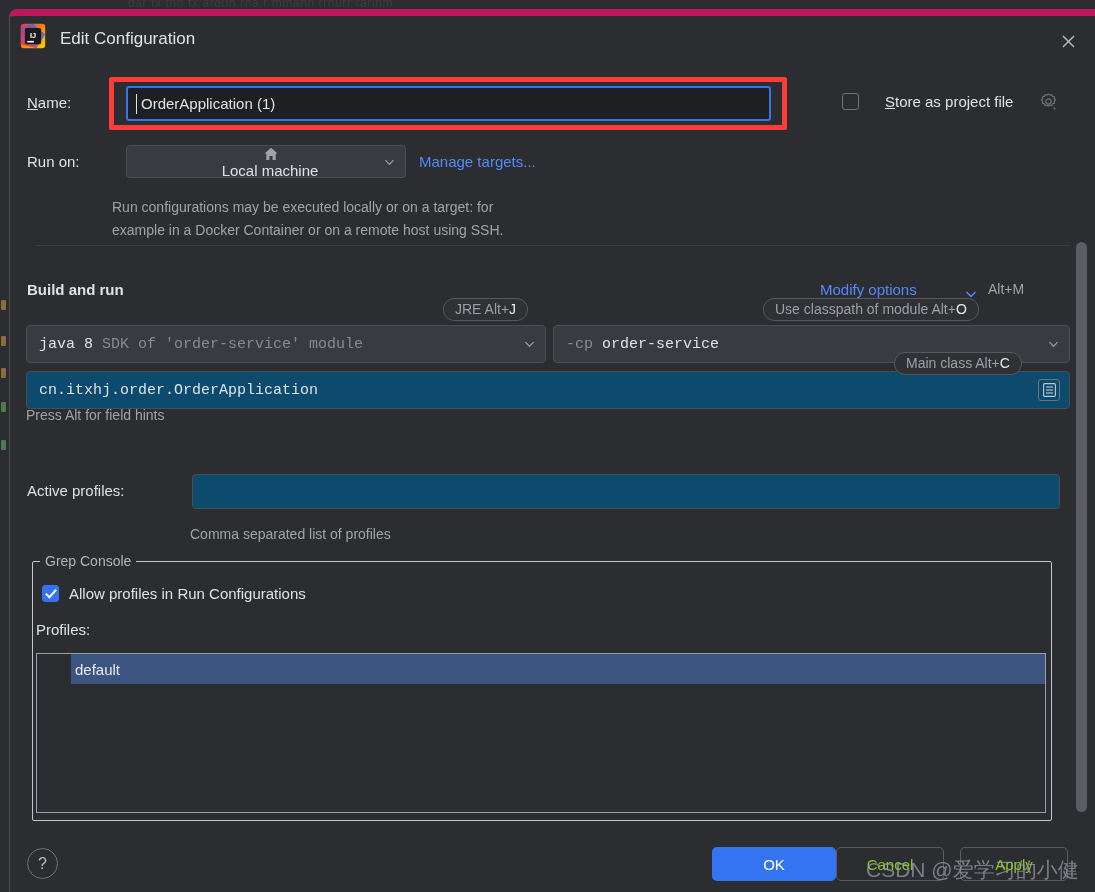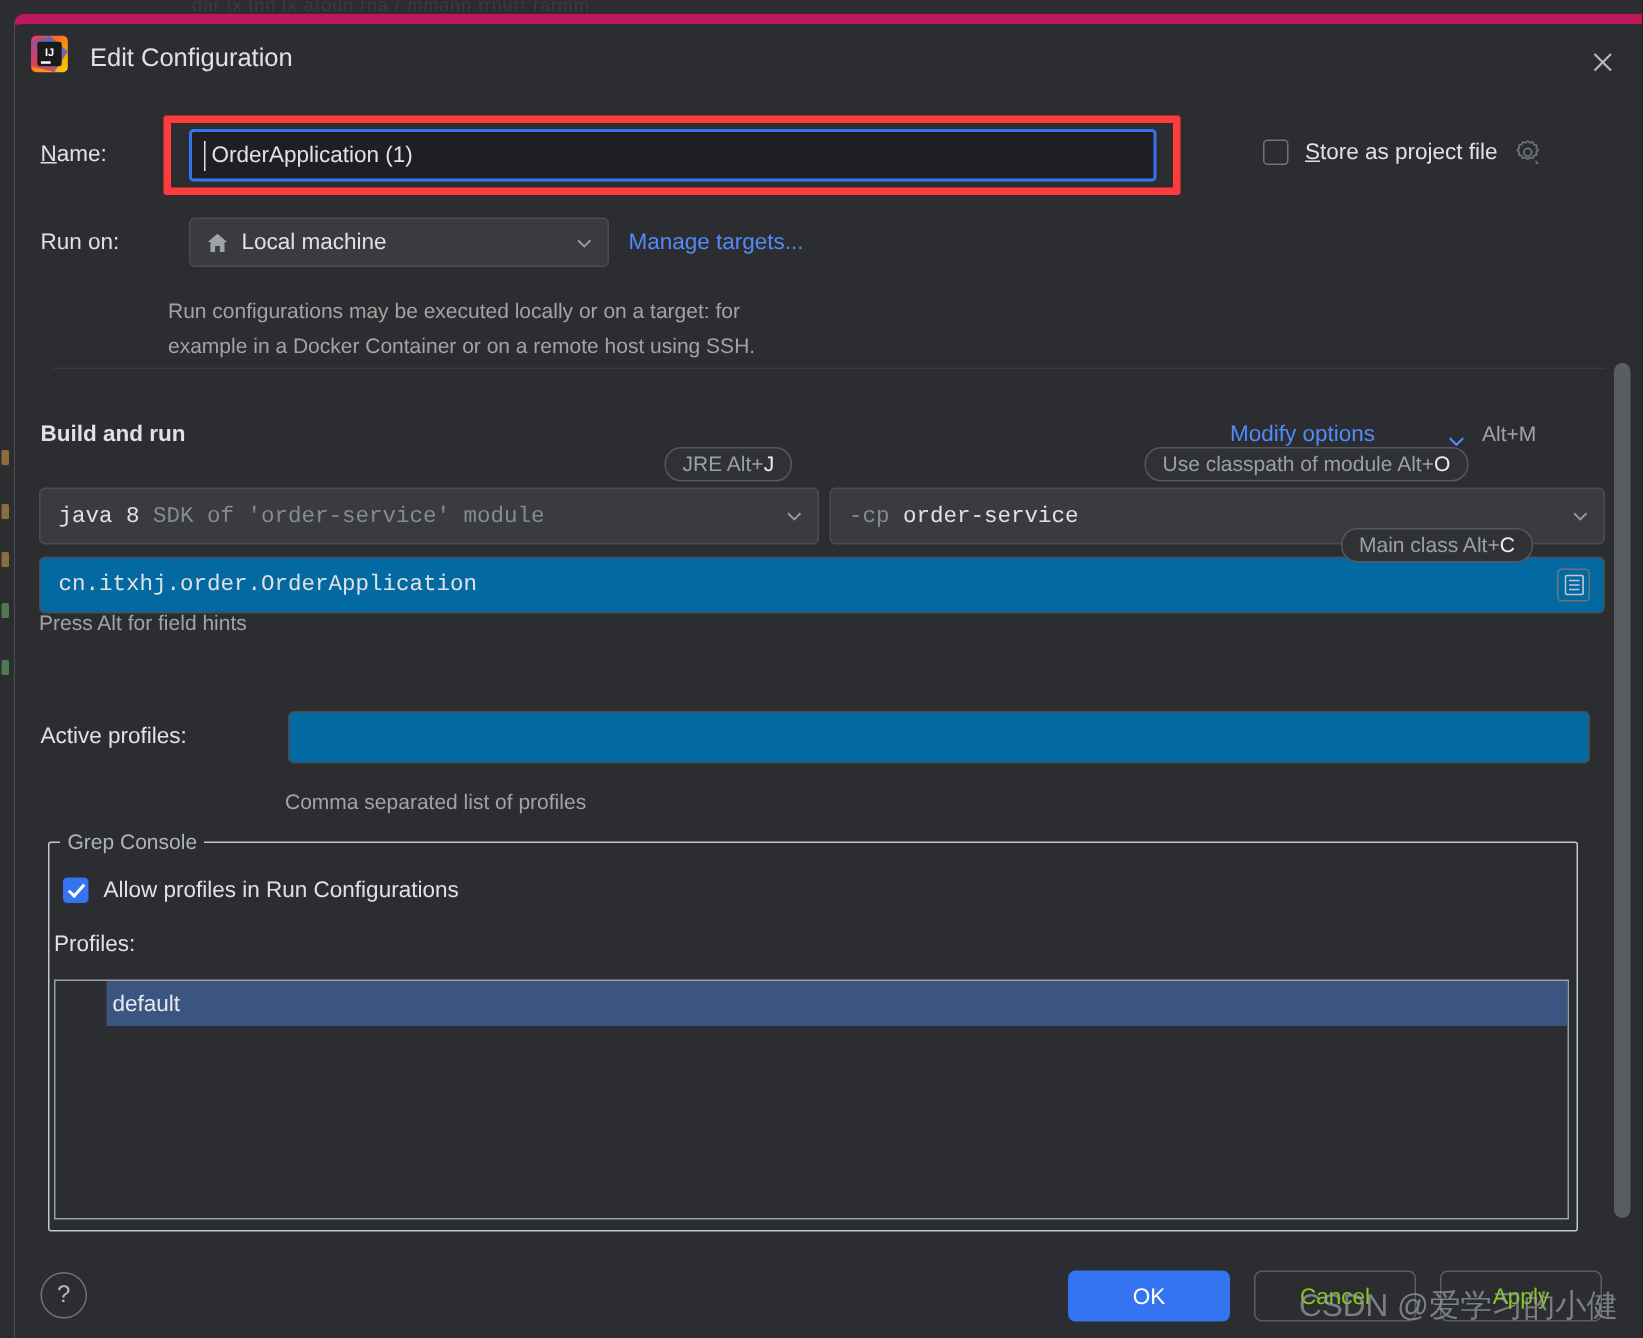--- a/index.html
+++ b/index.html
@@ -124,21 +124,21 @@
     font-size: 15px;
     color: #dfe1e5;
     white-space: nowrap;
   }
 
   .store-row {
     position: absolute;
     left: 832px; top: 76px;
     display: flex;
     align-items: center;
-    gap: 11px;
+    gap: 26px;
     white-space: nowrap;
   }
   .cbox {
     width: 17px; height: 17px;
     border: 1px solid #6f737a;
     border-radius: 3px;
     background: #2b2d30;
     box-sizing: border-box;
     display: inline-block;
     position: relative;
@@ -213,21 +213,21 @@
     font-size: 15px;
     font-weight: bold;
     color: #dfe1e5;
   }
 
   
   .mono { font-family: "Liberation Mono", "DejaVu Sans Mono", monospace; }
 
   .field {
     position: absolute;
-    background: #0369a1;
+    background: #0c4a6e;
     border: 1px solid #4a4d51;
     border-radius: 4px;
     box-sizing: border-box;
   }
   .field-inner {
     position: absolute;
     left: 12px; top: 50%;
     transform: translateY(-50%);
     font-size: 15px;
     white-space: nowrap;
@@ -415,21 +415,21 @@
       </span>
       <svg class="gear" viewBox="0 0 20 20">
         <path d="M10 2.2 l1.6 1.1 1.9-.5 .8 1.8 1.9 .5 -.2 2 1.4 1.4 -1.4 1.4 .2 2 -1.9 .5 -.8 1.8 -1.9-.5 -1.6 1.1 -1.6-1.1 -1.9 .5 -.8-1.8 -1.9-.5 .2-2 -1.4-1.4 1.4-1.4 -.2-2 1.9-.5 .8-1.8 1.9 .5z" fill="none" stroke="#9aa0a6" stroke-width="1.2"></path>
         <circle cx="10" cy="10" r="2.7" fill="none" stroke="#9aa0a6" stroke-width="1.2"></circle>
         <path d="M15.5 15.5 l2.6 2.6 h-2.6 z" fill="#9aa0a6"></path>
       </svg>
     </div>
 
     <div class="label" style="left:17px; top:137px;">Run on:</div>
 
-    <div class="combo" style="left:116px; top:129px; width:280px; height:33px;">
+    <div class="combo" style="left:116px; top:129px; width:280px; height:33px;flex-direction:column;">
       <svg class="home-icon" viewBox="0 0 16 16">
         <path d="M8 1.8 L1.5 7.4 h1.8 V14 h3.1 V10 h3.2 v4 h3.1 V7.4 h1.8 Z" fill="#b9bcc0"></path>
       </svg>
       <span class="combo-text">Local machine</span>
       <svg class="chev" viewBox="0 0 12 12">
         <polyline points="1.5,4 6,8.5 10.5,4" fill="none" stroke="#b9bcc0" stroke-width="1.3"></polyline>
       </svg>
     </div>
 
     <div class="link" style="left:409px; top:137px;">Manage targets...</div>
@@ -514,21 +514,21 @@
     </div>
 
     <div class="scrollbar-track" style="top:222px; height:605px;">
     </div>
     <div class="scrollbar-thumb" style="top:226px; height:570px;"></div>
 
     <div class="footer-help" style="left:17px; top:832px;">
       <span>?</span>
     </div>
 
-    <div class="btn btn-primary" style="left:702px; top:831px; width:108px;">
+    <div class="btn btn-primary" style="left:702px; top:831px; width:124px;">
       <span>OK</span>
     </div>
     <div class="btn btn-default" style="left:826px; top:831px; width:108px;">
       <span>Cancel</span>
     </div>
     <div class="btn btn-default" style="left:950px; top:831px; width:108px;justify-content:center;">
       <span>Apply</span>
     </div>
 
   </div>

